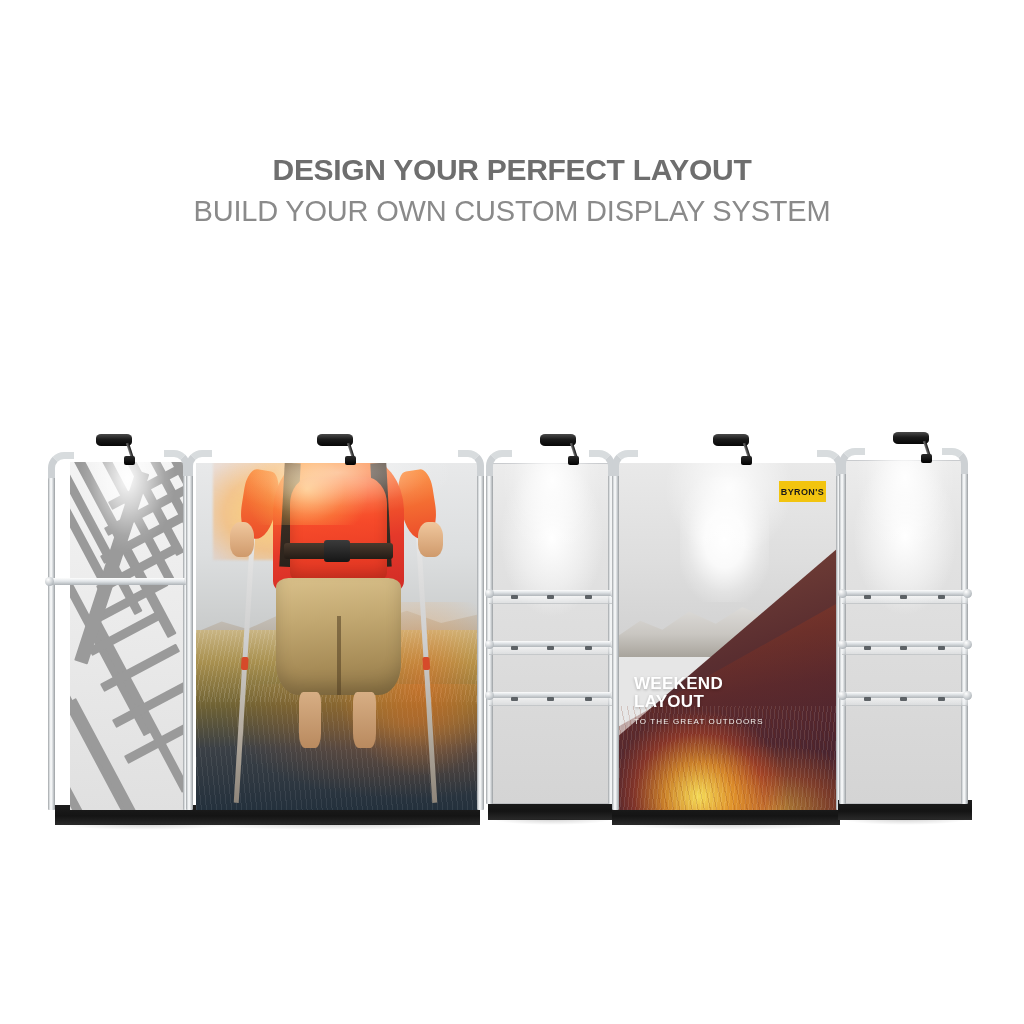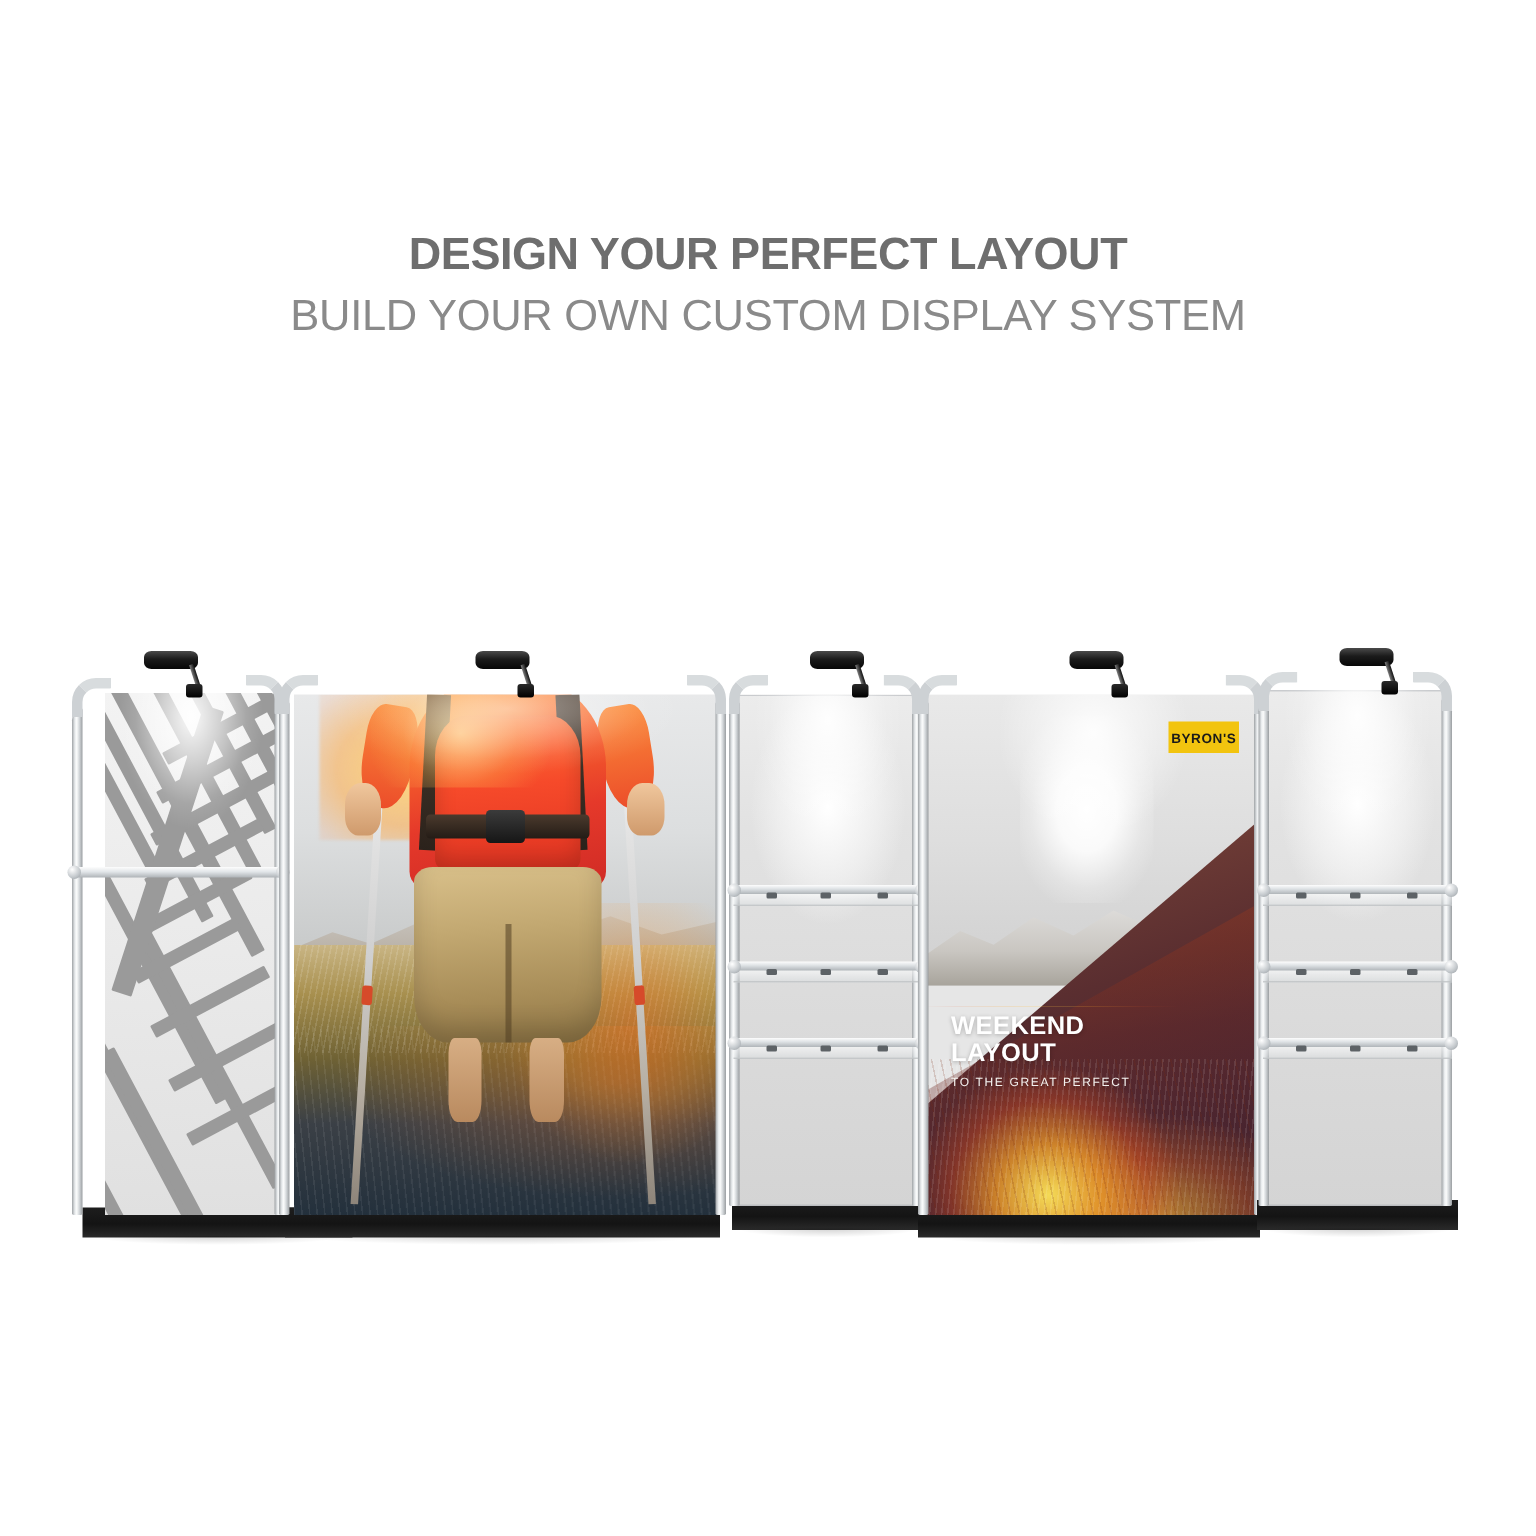--- a/index.html
+++ b/index.html
@@ -493,21 +493,21 @@
         <div class="mt-glowtop"></div>
       </div>
 
       <div class="logo-box" style="right:14px;top:18px;width:47px;height:21px;">
         <span>BYRON'S</span>
       </div>
 
       <div class="mt-copy" style="left:16px;top:212px;">
         <p class="big">WEEKEND</p>
         <p class="big">LAYOUT</p>
-        <p class="small">TO THE GREAT PERFECT</p>
+        <p class="small">TO THE GREAT OUTDOORS</p>
       </div>
     </div>
 
     <div class="post curve-l" style="left:612px;top:468px;height:342px;"></div>
     <div class="elbow l" style="left:612px;top:450px;"></div>
     <div class="post curve-r" style="left:836px;top:468px;height:342px;"></div>
     <div class="elbow r" style="left:817px;top:450px;"></div>
 
     <div class="light" style="left:713px;top:434px;">
       <div class="head"></div>

